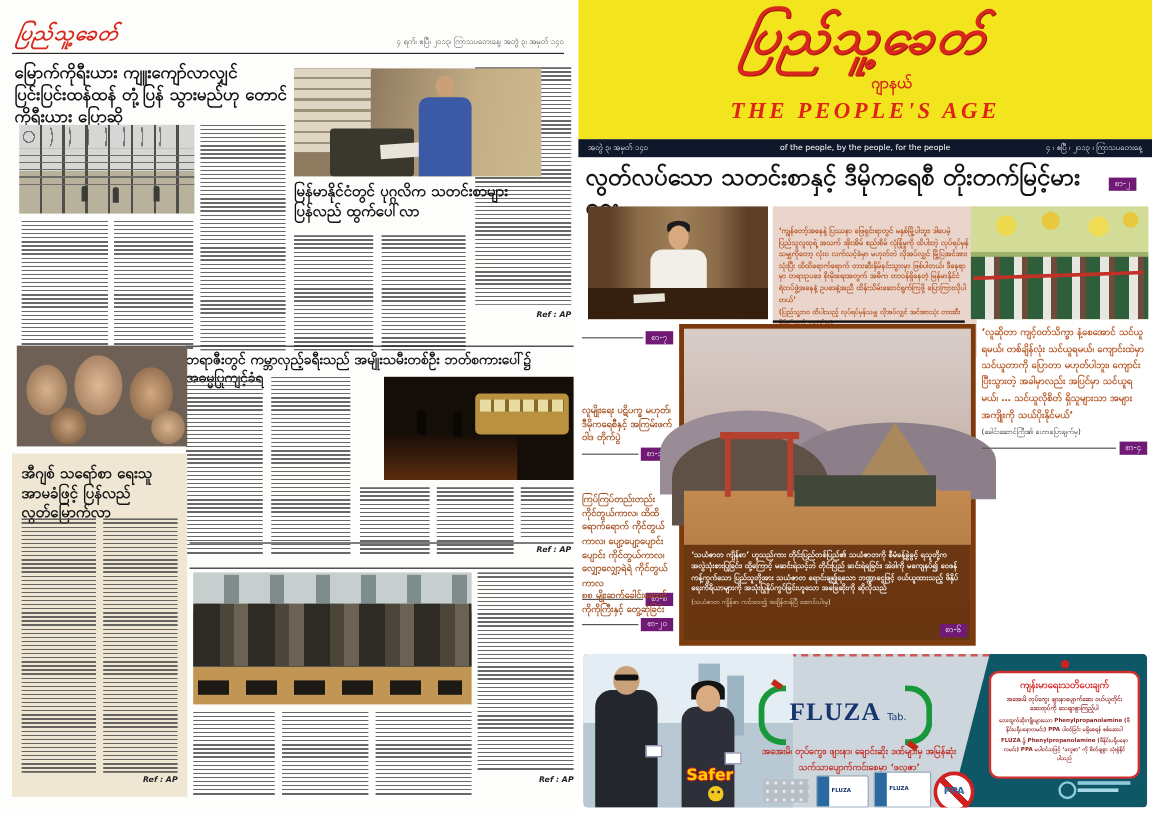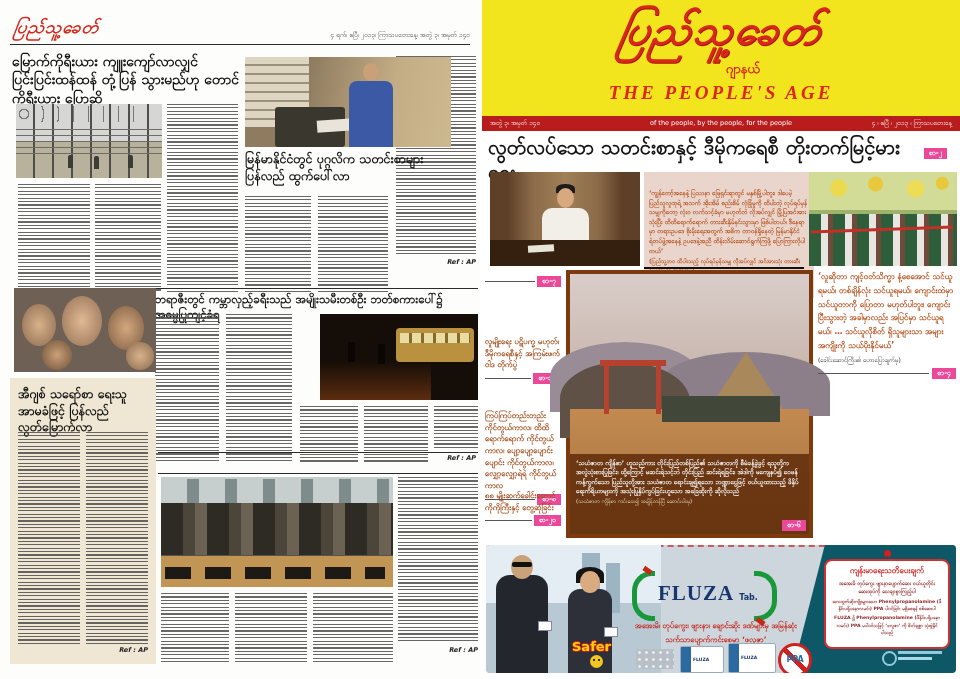--- a/index.html
+++ b/index.html
@@ -2,22 +2,22 @@
 <html><head>
 <meta charset="utf-8">
 <style>
   html,body{margin:0;padding:0;background:#ffffff;}
   .sheet{position:relative;width:960px;height:679px;background:#ffffff;overflow:hidden;
          font-family:"DejaVu Sans",sans-serif;}
   .abs{position:absolute;}
   
   .tx{background-image:repeating-linear-gradient(to bottom,#474747 0 1.1px,rgba(0,0,0,0) 1.1px 3.4px);opacity:.82;}
   .rule{background:#2a2a2a;height:1px;}
-  .badge{background:#ec4899;color:#fff;font-size:7px;line-height:11px;padding:0 5px;display:inline-block;
-         font-weight:bold;}
+  .badge{background:#701a75;color:#fff;font-size:7px;line-height:11px;padding:0 5px;display:inline-block;
+         font-weight:normal;}
   .credit{font-size:6.5px;font-style:italic;font-weight:bold;color:#222;}
   .hl{font-weight:bold;color:#121212;line-height:1.32;}
   
   .page-left{position:absolute;left:0;top:0;width:480px;height:679px;background:#fdfdfb;}
   .lp-logo{left:14px;top:16px;font-size:17px;font-weight:bold;font-style:italic;color:#d8271c;
            transform:skewX(-8deg);letter-spacing:1px;}
   .lp-date{left:230px;top:31px;width:240px;text-align:right;font-size:6.5px;color:#444;}
   
   .ph{overflow:hidden;}
   .ph-dmz{background:linear-gradient(#d6d6d4 0 52%,#b8b19c 52% 100%);}
@@ -54,21 +54,21 @@
   .cream-box{background:#efe7d3;}
   
   .page-right{position:absolute;left:482px;top:0;width:478px;height:679px;background:#ffffff;}
   .masthead{left:0;top:0;width:478px;height:116px;background:#f2e41d;}
   .rp-logo{left:0;top:8px;width:478px;text-align:center;font-size:41px;font-weight:bold;font-style:italic;
            color:#d8271c;transform:skewX(-10deg);letter-spacing:2px;line-height:1.1;
            text-shadow:1px 1px 0 #a81408;}
   .rp-journal{left:244px;top:60px;font-size:13px;font-weight:bold;color:#d8271c;}
   .rp-eng{left:0;top:82px;width:478px;text-align:center;font-size:19px;font-weight:bold;font-style:italic;
           color:#e02418;letter-spacing:3px;font-family:"Liberation Serif",serif;}
-  .navy{left:0;top:116px;width:478px;height:15px;background:#b91c1c;color:#fff;font-size:6.5px;line-height:15px;}
+  .navy{left:0;top:116px;width:478px;height:15px;background:#0f172a;color:#fff;font-size:6.5px;line-height:15px;}
   .lead-hl{left:6px;top:135px;width:428px;font-size:20px;font-weight:bold;color:#141414;line-height:1.25;}
   .quote-box{left:162px;top:172px;width:160px;height:94px;background:#e9d5cc;padding:16px 5px;}
   .quote-text{font-size:6.2px;color:#b5521f;line-height:1.55;font-weight:bold;}
   .teaser{left:3px;width:76px;}
   .teaser .t{font-size:7.8px;font-weight:bold;color:#a34f1e;line-height:1.5;}
   .teaser .row{display:flex;align-items:center;margin-top:2px;}
   .teaser .row .ln{flex:1;height:1px;background:#555;margin-right:2px;}
   .ph-president{background:linear-gradient(90deg,#5e4028 0 12%,#8a6a48 28%,#a08058 50%,#8a6a48 72%,#5e4028 88%);}
   .ph-president .head{position:absolute;left:67px;top:16px;width:17px;height:20px;background:#d8a87e;border-radius:50%;}
   .ph-president .hair{position:absolute;left:66px;top:12px;width:19px;height:9px;background:#1c1c1c;border-radius:50% 50% 0 0;}
@@ -116,21 +116,21 @@
   .man .gl{position:absolute;left:16px;top:-13px;width:20px;height:5px;background:#101010;border-radius:2px;}
   .woman{position:absolute;left:82px;top:44px;width:44px;height:84px;background:#2d3038;border-radius:12px 12px 0 0;}
   .woman .hd{position:absolute;left:12px;top:-18px;width:20px;height:22px;background:#d8ab80;border-radius:50%;}
   .woman .hr{position:absolute;left:8px;top:-22px;width:28px;height:16px;background:#141414;border-radius:50% 50% 0 0;}
   .card{position:absolute;width:12px;height:8px;background:#fff;border:1px solid #88a;}
   .swoosh{position:absolute;width:18px;height:40px;border:5px solid #18983a;}
   .swoosh.l{border-right:none;border-radius:20px 0 0 20px;}
   .swoosh.r{border-left:none;border-radius:0 20px 20px 0;}
   .swoosh .tip{position:absolute;width:9px;height:5px;background:#c42818;transform:rotate(35deg);}
   .fluza{font-family:"Liberation Serif",serif;font-weight:bold;color:#17356e;font-size:21px;letter-spacing:1px;}
-  .fluza-tab{font-size:8px;color:#17356e;font-weight:bold;}
+  .fluza-tab{font-size:8px;color:#17356e;font-weight:normal;}
   .ad-line{position:absolute;text-align:center;color:#c4281e;font-weight:bold;font-size:7.5px;}
   .blister{position:absolute;width:38px;height:20px;background:#b9bfc7;border-radius:2px;
       background-image:radial-gradient(circle 1.6px,#e8ecef 0 1.2px,rgba(0,0,0,0) 1.6px);background-size:7px 7px;}
   .pack{position:absolute;background:#ffffff;border:1px solid #9ab;border-radius:2px;}
   .pack .band{position:absolute;left:0;top:0;width:10px;height:100%;background:#2a6aa0;}
   .pack .lbl{position:absolute;left:12px;top:40%;font-size:4.5px;color:#17356e;font-weight:bold;}
   .safer{font-size:13px;font-weight:bold;color:#ffd200;
          text-shadow:-1px 0 #d02020,1px 0 #d02020,0 -1px #d02020,0 1px #d02020;}
   .smiley{position:absolute;width:13px;height:13px;border-radius:50%;background:#f2c71f;
       background-image:radial-gradient(circle 1.2px at 4px 5px,#333 0 1px,rgba(0,0,0,0) 1.4px),

